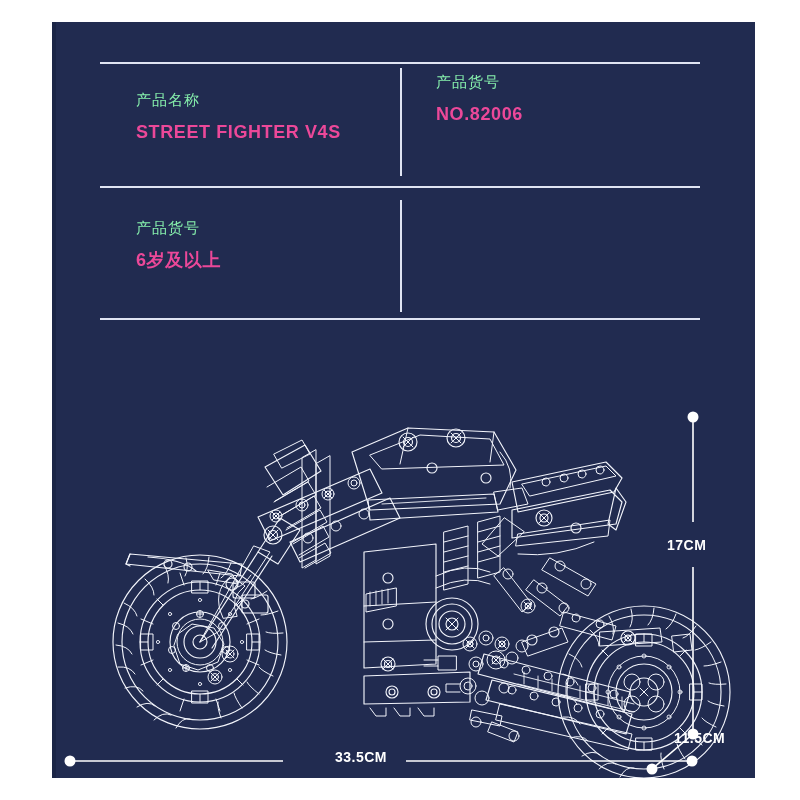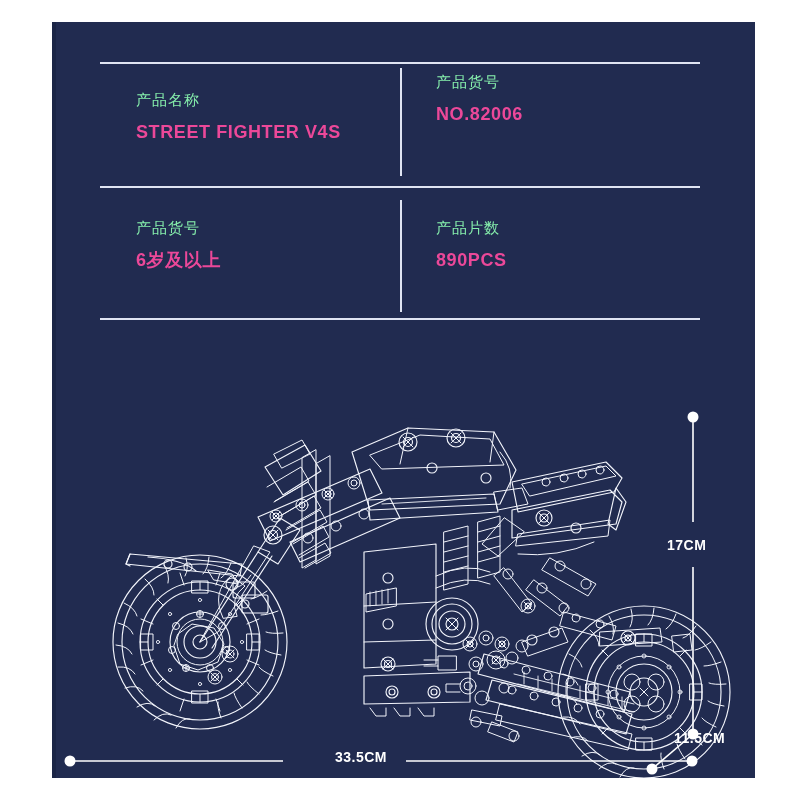--- a/index.html
+++ b/index.html
@@ -120,24 +120,20 @@
       <div class="cell cell-sku">
         <div class="cell-label">产品货号</div>
         <div class="cell-value">NO.82006</div>
       </div>
 
       <div class="cell cell-age">
         <div class="cell-label">产品货号</div>
         <div class="cell-value">6岁及以上</div>
       </div>
 
-      <div class="cell cell-pcs">
-        <div class="cell-label">产品片数</div>
-        <div class="cell-value">890PCS</div>
-      </div>
 
     </div>
 
     <div class="illustration">
       <svg viewBox="0 0 703 400" xmlns="http://www.w3.org/2000/svg" fill="none" stroke="#f2f4fb" stroke-width="1.15" stroke-linecap="round" stroke-linejoin="round">
 
         <g>
           <circle cx="148" cy="250" r="87"></circle>
           <circle cx="148" cy="250" r="78"></circle>
           <circle cx="148" cy="250" r="60"></circle>

